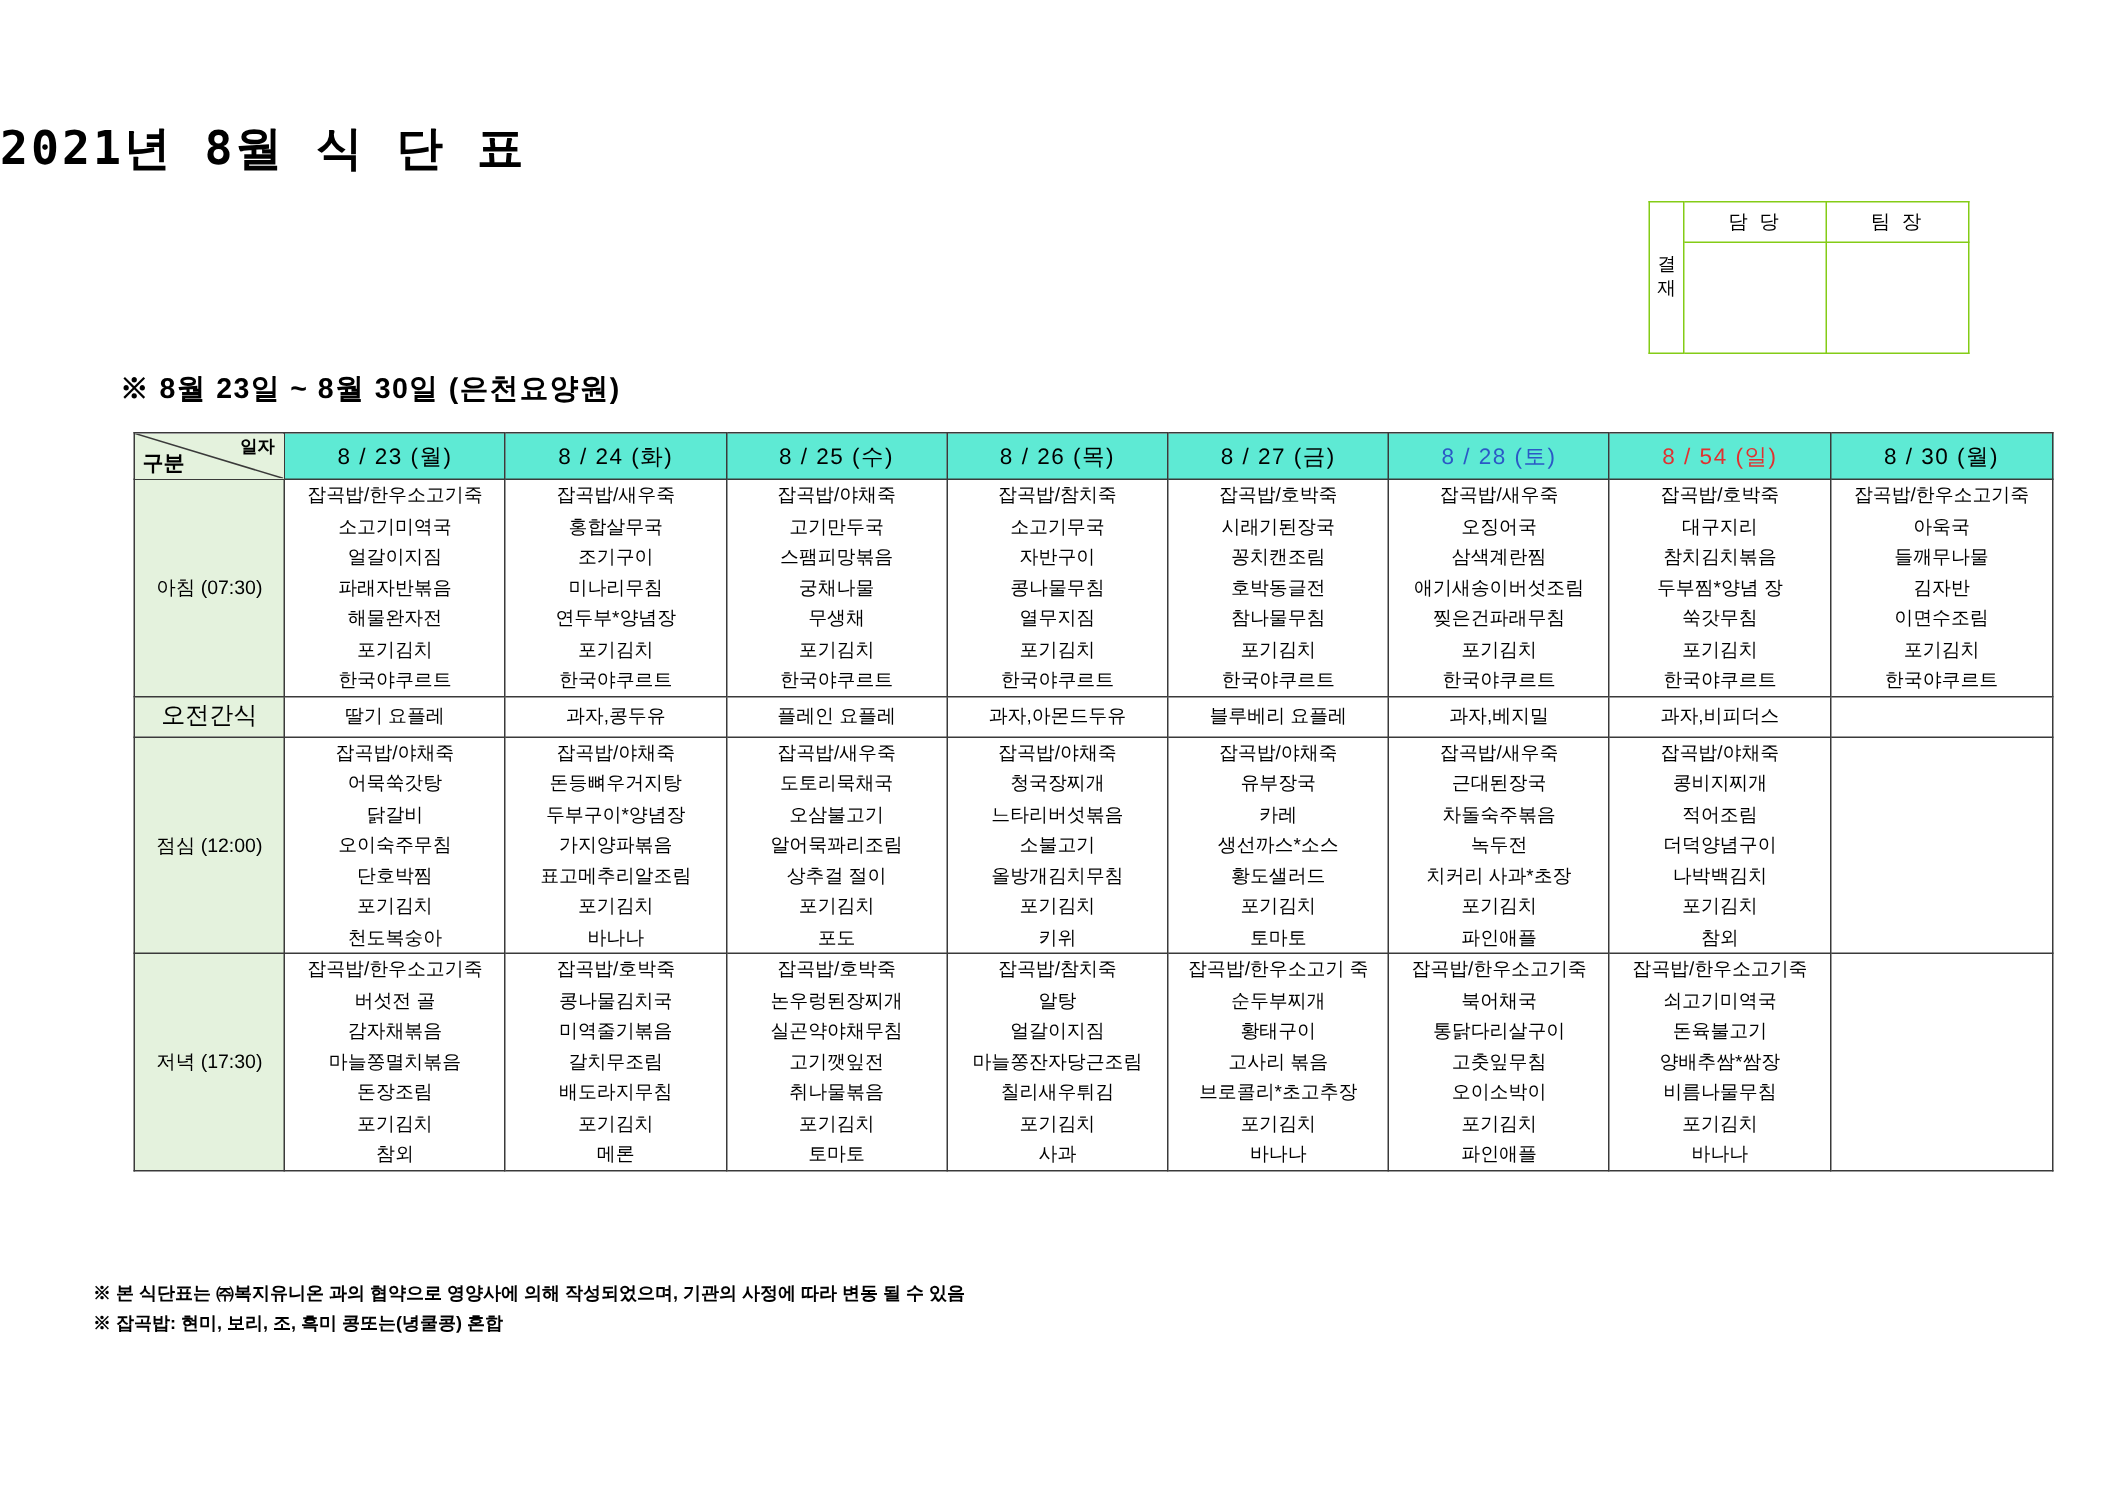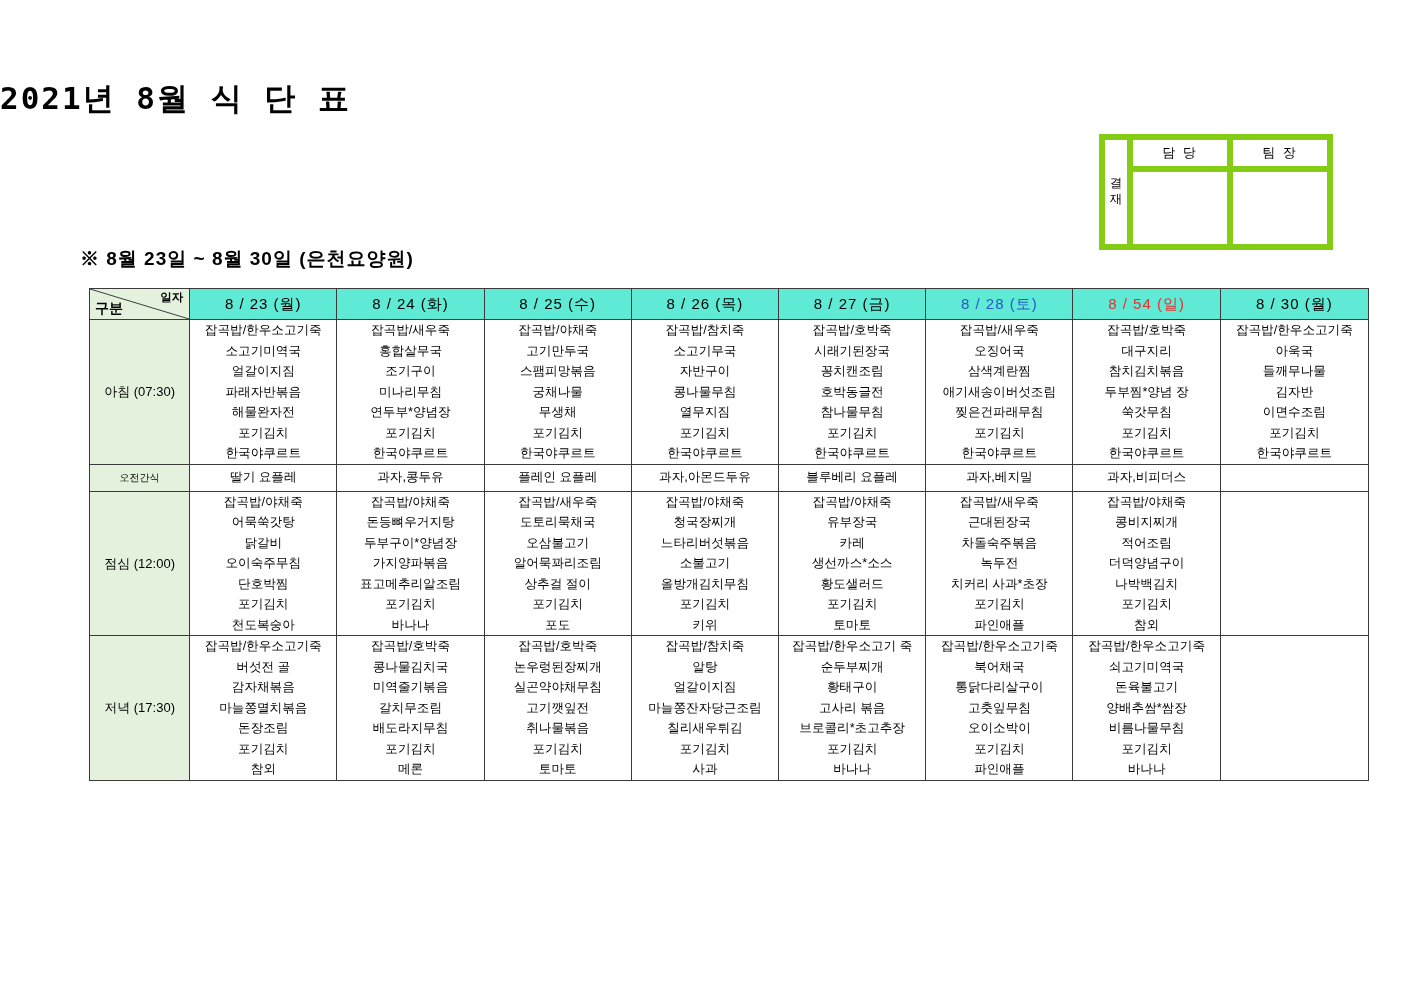--- a/index.html
+++ b/index.html
@@ -34,21 +34,21 @@
   
   .approval {
     position: absolute;
     top: 134px;
     left: 1099px;
     border: 1px solid #000;
     border-collapse: collapse;
     font-size: 13px;
   }
   .approval td {
-    border: 6px solid #84cc16;
+    border: 1px solid #84cc16;
     text-align: center;
     vertical-align: middle;
     padding: 0;
   }
   .approval .vlabel {
     width: 22px;
     height: 100px;
     line-height: 1.25;
     font-size: 12.5px;
     margin-left: 30px;
@@ -124,21 +124,21 @@
   .dayhd.sun { color: #e23030; }
   .rowlabel {
     background: #e4f2dd;
     font-size: 13px;
     font-weight: bold;
     line-height: 1.5;
     width: 100px;
   }
   .snacklabel {
     background: #e4f2dd;
-    font-size: 10px;
+    font-size: 16px;
     font-weight: bold;
     height: 26px;
   }
   .meal-cell {
     font-size: 12.6px;
     line-height: 20.5px;
     padding: 5px 2px 6px 2px;
     white-space: pre-line;
   }
   .snack-cell {
@@ -387,14 +387,16 @@
 돈육불고기
 양배추쌈*쌈장
 비름나물무침
 포기김치
 바나나</td>
         <td class="meal-cell"></td>
       </tr>
     </tbody>
   </table>
 
+  <div class="footnotes">※ 본 식단표는 ㈜복지유니온 과의 협약으로 영양사에 의해 작성되었으며, 기관의 사정에 따라 변동 될 수 있음
+※ 잡곡밥: 현미, 보리, 조, 흑미 콩또는(녕쿨콩) 혼합</div>
 
 </div>
 
 </body></html>

